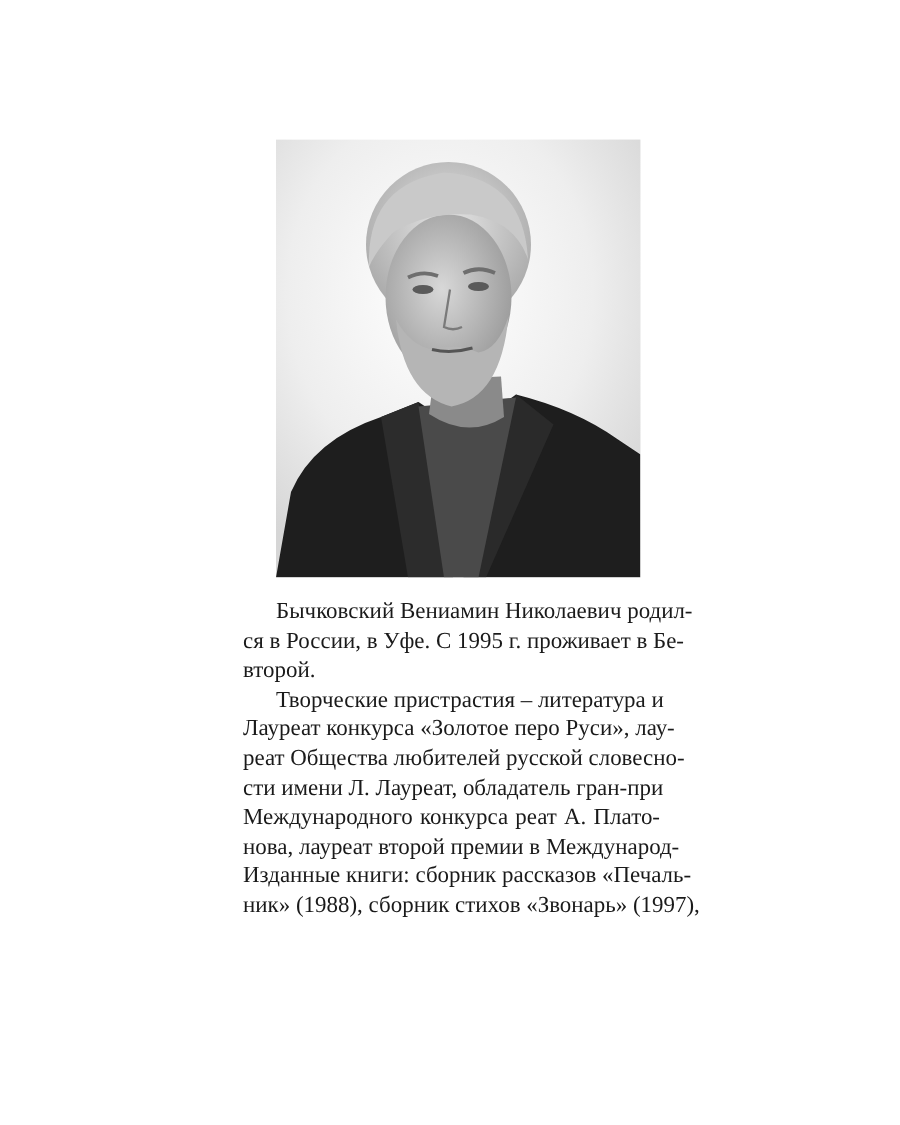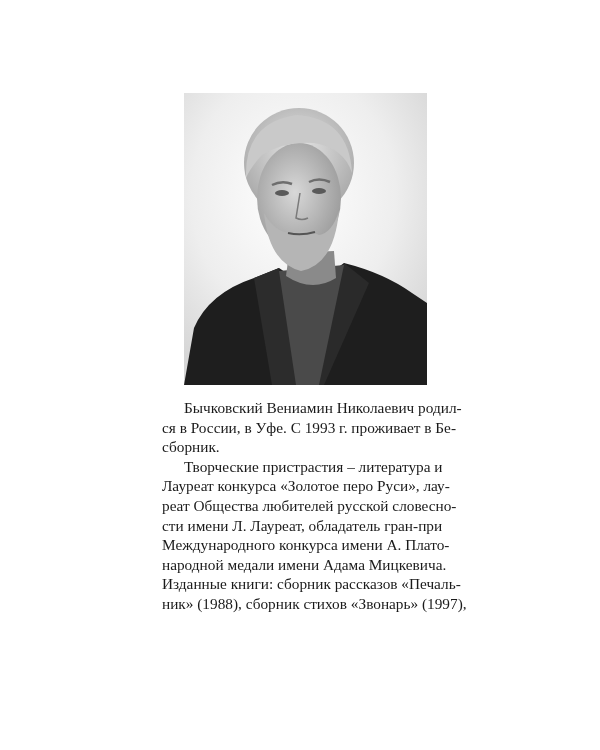--- a/index.html
+++ b/index.html
@@ -70,28 +70,28 @@
 
       <path d="M116,100 L112,125 Q118,128 124,125" stroke="#7a7a7a" stroke-width="1.5" fill="none"></path>
 
       <path d="M104,140 Q117,143 131,139" stroke="#555" stroke-width="2" fill="none"></path>
     </svg>
   </div>
 
   <div class="text">
     <div>
       <span class="line first">Бычковский Вениамин Николаевич родил-</span>
-      <span class="line">ся в России, в Уфе. С 1993 г. проживает в Бе-</span>
-      <span class="line short">сборник.</span>
+      <span class="line">ся в России, в Уфе. С 1995 г. проживает в Бе-</span>
+      <span class="line short">второй.</span>
     </div>
     <div>
       <span class="line first">Творческие пристрастия – литература и</span>
       <span class="line">Лауреат конкурса «Золотое перо Руси», лау-</span>
       <span class="line">реат Общества любителей русской словесно-</span>
       <span class="line">сти имени Л. Лауреат, обладатель гран-при</span>
-      <span class="line">Международного конкурса имени А. Плато-</span>
-      <span class="line">народной медали имени Адама Мицкевича.</span>
+      <span class="line">Международного конкурса реат А. Плато-</span>
+      <span class="line">нова, лауреат второй премии в Международ-</span>
       <span class="line">Изданные книги: сборник рассказов «Печаль-</span>
       <span class="line">ник» (1988), сборник стихов «Звонарь» (1997),</span>
     </div>
   </div>
 
 </div>
 
 </body></html>

